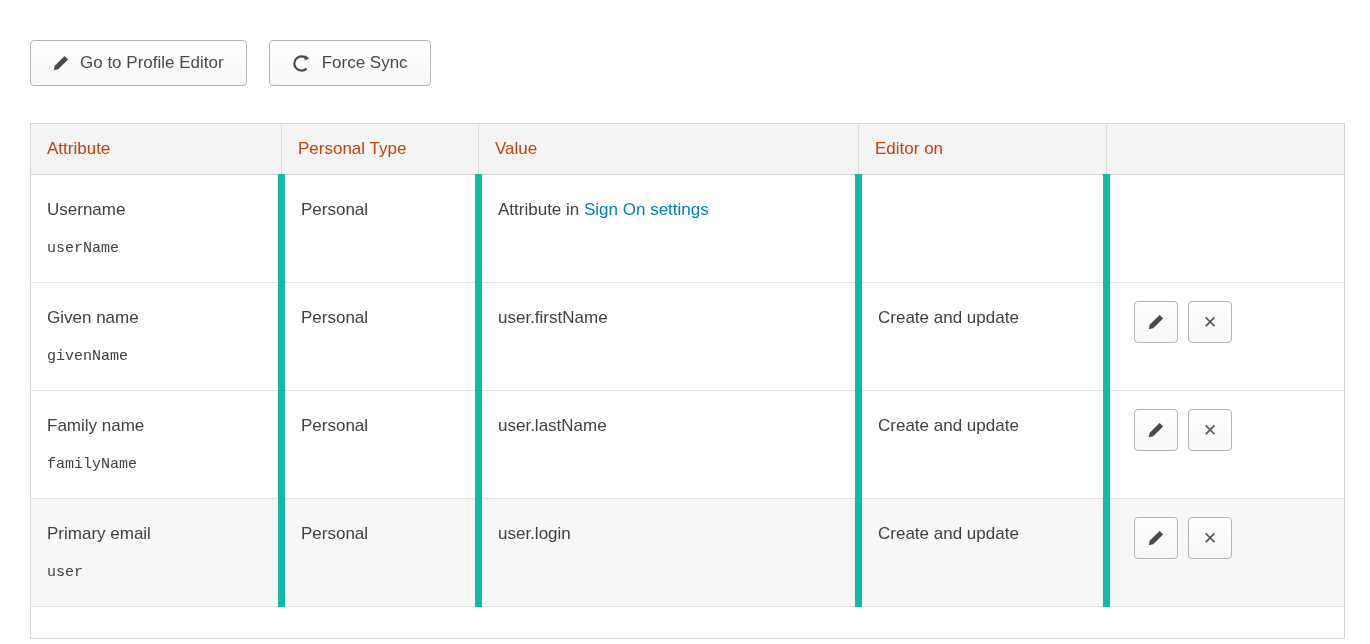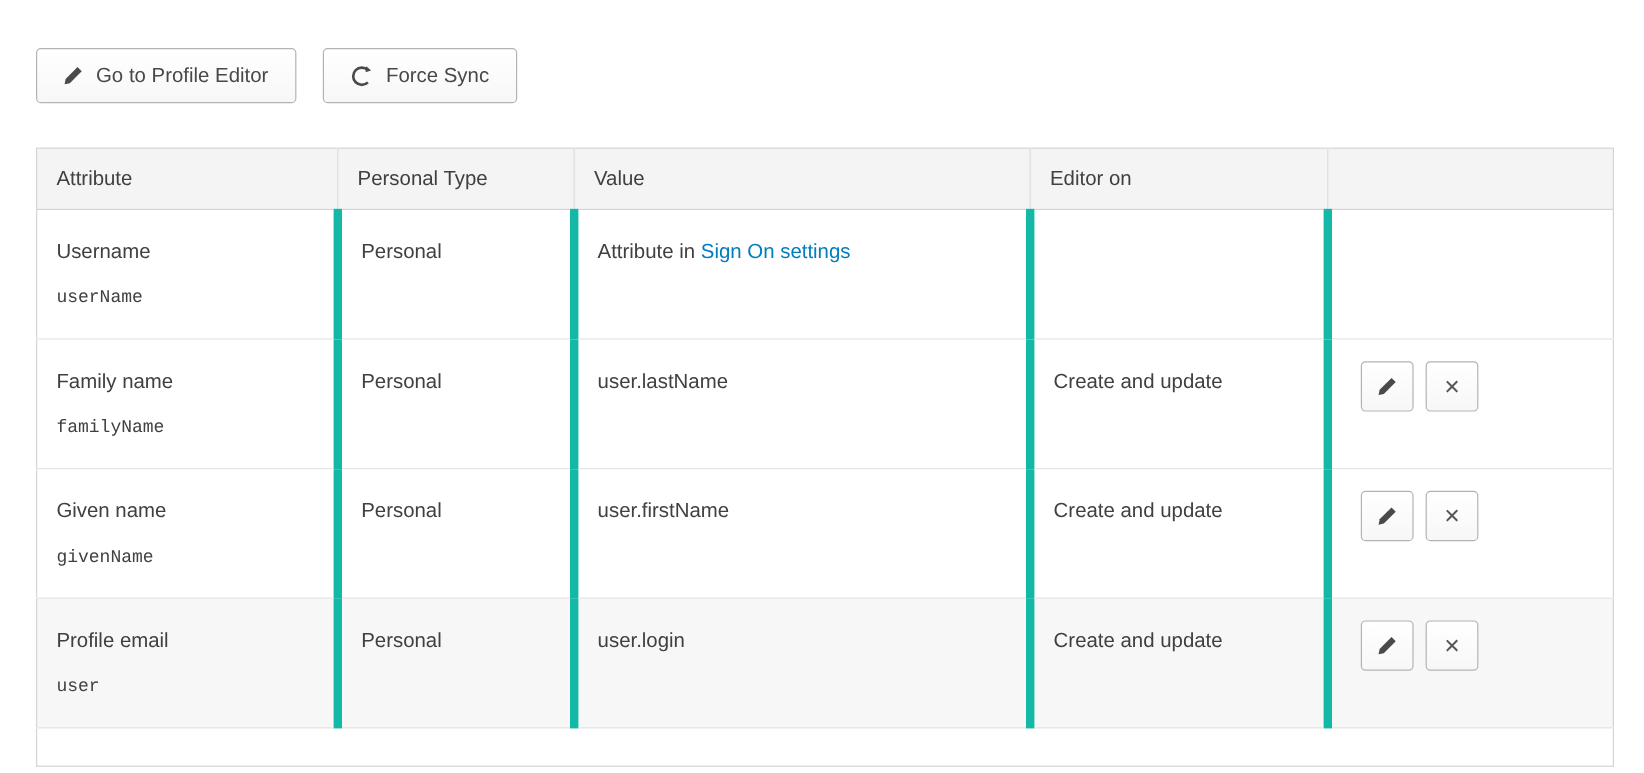--- a/index.html
+++ b/index.html
@@ -48,21 +48,21 @@
   col.c1 { width: 251px; }
   col.c2 { width: 197px; }
   col.c3 { width: 380px; }
   col.c4 { width: 248px; }
   col.c5 { width: 238px; }
 
   thead th {
     background: #f4f4f4;
     font-weight: normal;
     text-align: left;
-    color: #404040;
+    color: #c2410c;
     padding: 15px 16px;
     border-right: 1px solid #dcdcdc;
     border-bottom: 1px solid #d4d4d4;
     height: 50px;
   }
   thead th:last-child { border-right: none; }
 
   tbody td {
     vertical-align: top;
     padding: 25px 16px 25px 16px;
@@ -165,69 +165,69 @@
         <td>Personal</td>
         <td>
           <span>Attribute in </span><a class="value-link">Sign On settings</a>
         </td>
         <td></td>
         <td></td>
       </tr>
 
       <tr>
         <td>
-          <div class="attr-label">Family name</div>
-          <div class="attr-key">familyName</div>
-        </td>
-        <td>Personal</td>
-        <td>user.lastName</td>
+          <div class="attr-label">Given name</div>
+          <div class="attr-key">givenName</div>
+        </td>
+        <td>Personal</td>
+        <td>user.firstName</td>
         <td>Create and update</td>
         <td>
           <div class="actions">
             <button class="icon-btn">
               <span>
                 <svg width="16" height="16" viewBox="0 0 16 16">
                   <path d="M11.6 0.9 L15.1 4.4 L5.2 14.3 L0.8 15.2 L1.7 10.8 Z" fill="#4a4a4a"></path>
                 </svg>
               </span>
             </button>
             <button class="icon-btn">
               <span>✕</span>
             </button>
           </div>
         </td>
       </tr>
 
       <tr>
         <td>
-          <div class="attr-label">Given name</div>
-          <div class="attr-key">givenName</div>
-        </td>
-        <td>Personal</td>
-        <td>user.firstName</td>
+          <div class="attr-label">Family name</div>
+          <div class="attr-key">familyName</div>
+        </td>
+        <td>Personal</td>
+        <td>user.lastName</td>
         <td>Create and update</td>
         <td>
           <div class="actions">
             <button class="icon-btn">
               <span>
                 <svg width="16" height="16" viewBox="0 0 16 16">
                   <path d="M11.6 0.9 L15.1 4.4 L5.2 14.3 L0.8 15.2 L1.7 10.8 Z" fill="#4a4a4a"></path>
                 </svg>
               </span>
             </button>
             <button class="icon-btn">
               <span>✕</span>
             </button>
           </div>
         </td>
       </tr>
 
       <tr class="shaded">
         <td>
-          <div class="attr-label">Profile email</div>
+          <div class="attr-label">Primary email</div>
           <div class="attr-key">user</div>
         </td>
         <td>Personal</td>
         <td>user.login</td>
         <td>Create and update</td>
         <td>
           <div class="actions">
             <button class="icon-btn">
               <span>
                 <svg width="16" height="16" viewBox="0 0 16 16">

